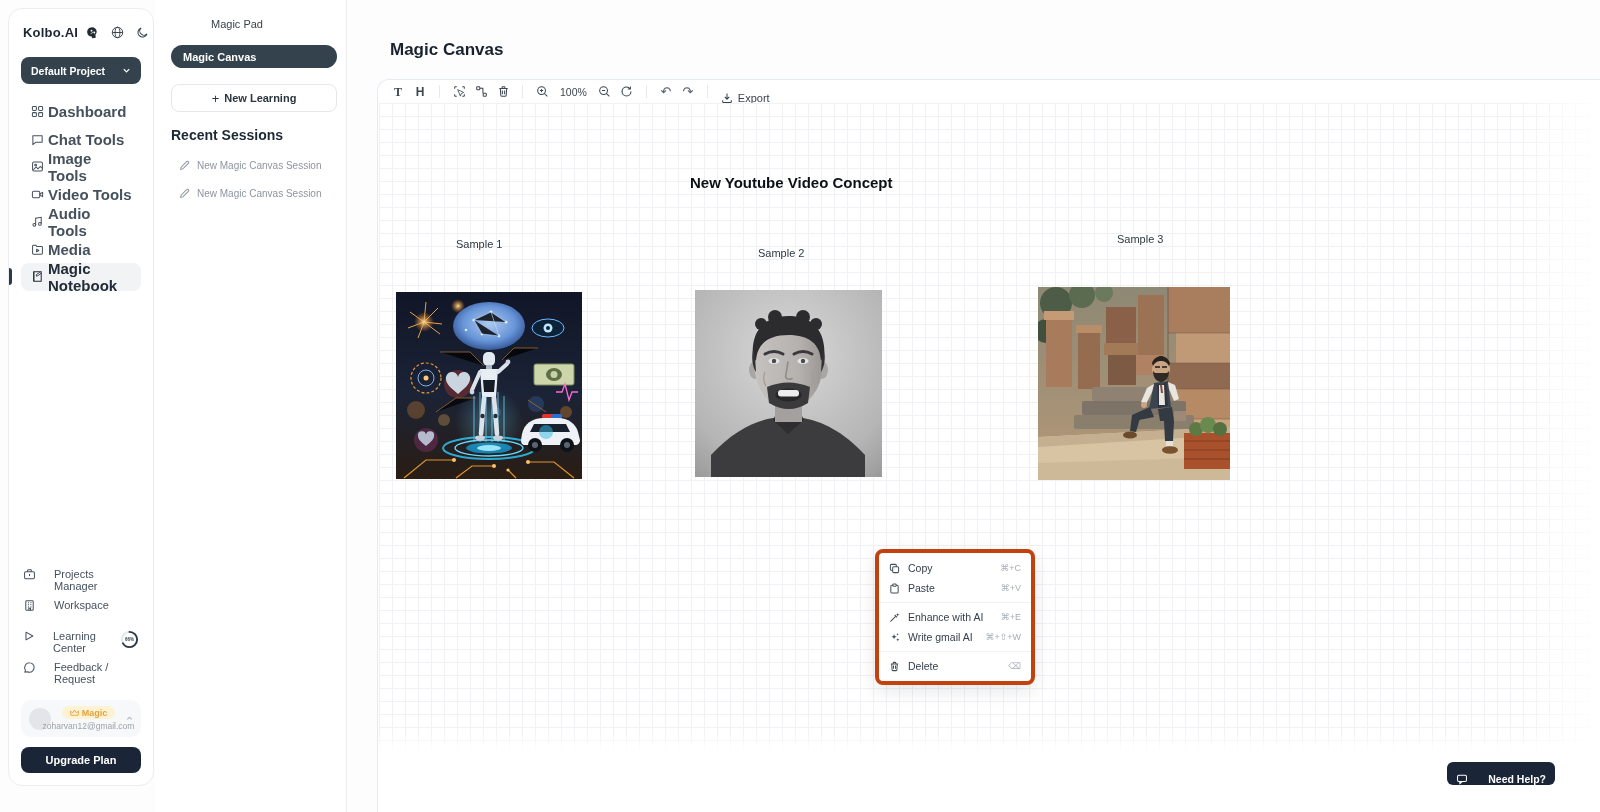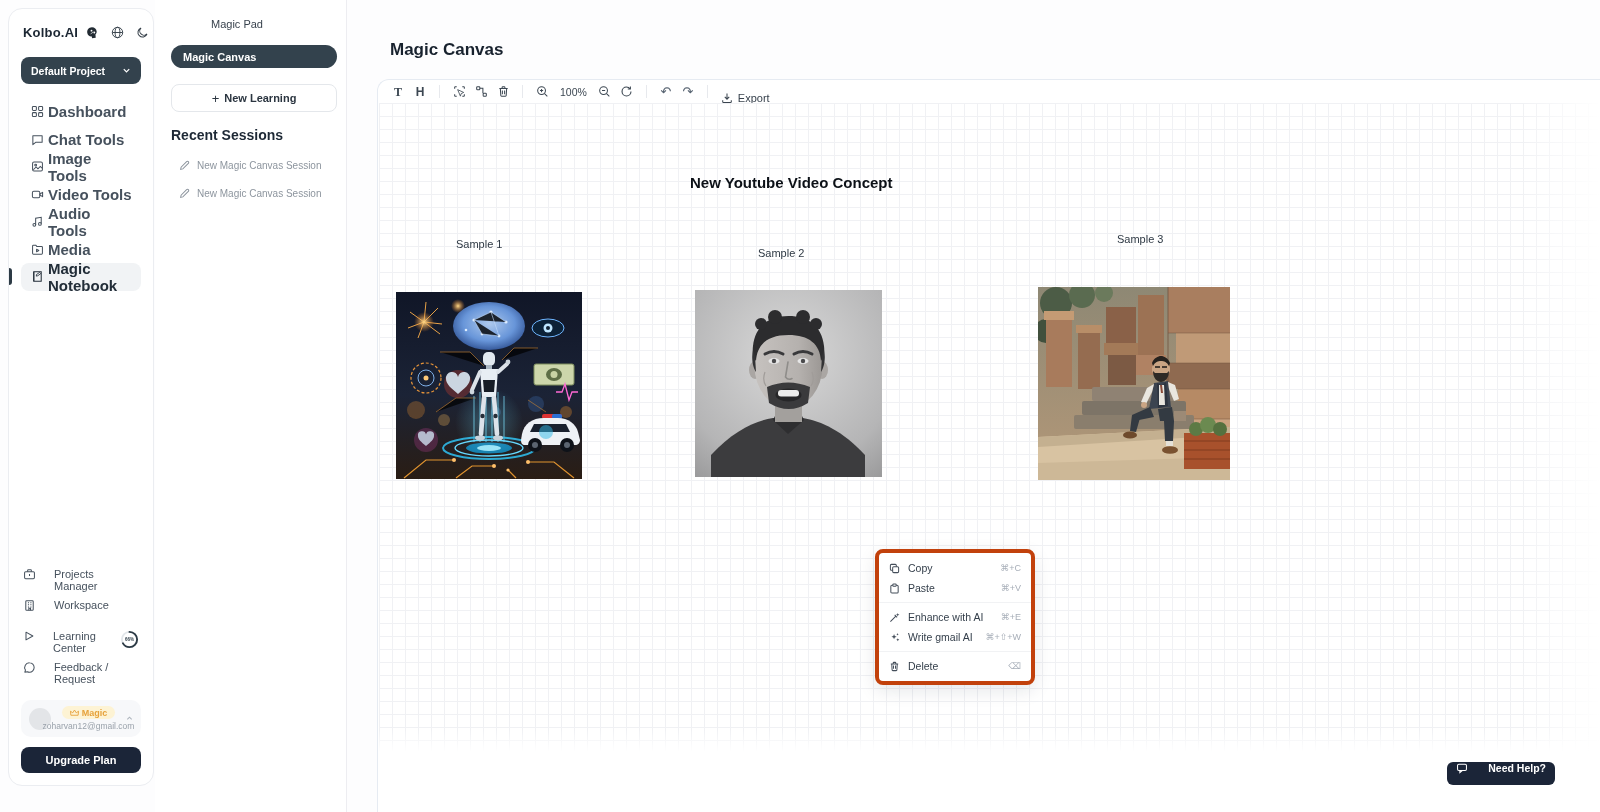--- a/index.html
+++ b/index.html
@@ -83,21 +83,21 @@
   
   .ctx-menu { position:absolute; left:497px; top:469px; width:160px; background:#fff;
               border:4px solid #c2410c; border-radius:8px; padding:5px 0;
               box-shadow:0 6px 18px rgba(20,30,50,.10); }
   .ctx-item { height:20px; display:flex; align-items:center; gap:8px; padding:0 10px;
               font-size:10.5px; color:#333e4a; cursor:pointer; }
   .ctx-item .sc { margin-left:auto; font-size:9px; color:#a7aeb8; }
   .ctx-div { height:1px; background:#f1f2f4; margin:4px 0; }
 
   .help-btn { position:absolute; right:45px; bottom:27px; height:23px; background:#1b2538; color:#fff;
-              border:none; border-radius:6px; display:flex; align-items:flex-start; gap:20px; padding:0 9px;
+              border:none; border-radius:6px; display:flex; align-items:flex-end; gap:20px; padding:0 9px;
               font-size:10.5px; font-weight:bold; cursor:pointer; }
 </style>
 </head>
 <body>
 
 <aside class="sidebar">
   <div class="brand-row">
     <span class="brand">Kolbo.AI</span>
     <span class="icn">
       <svg width="15" height="15" viewBox="0 0 16 16">

